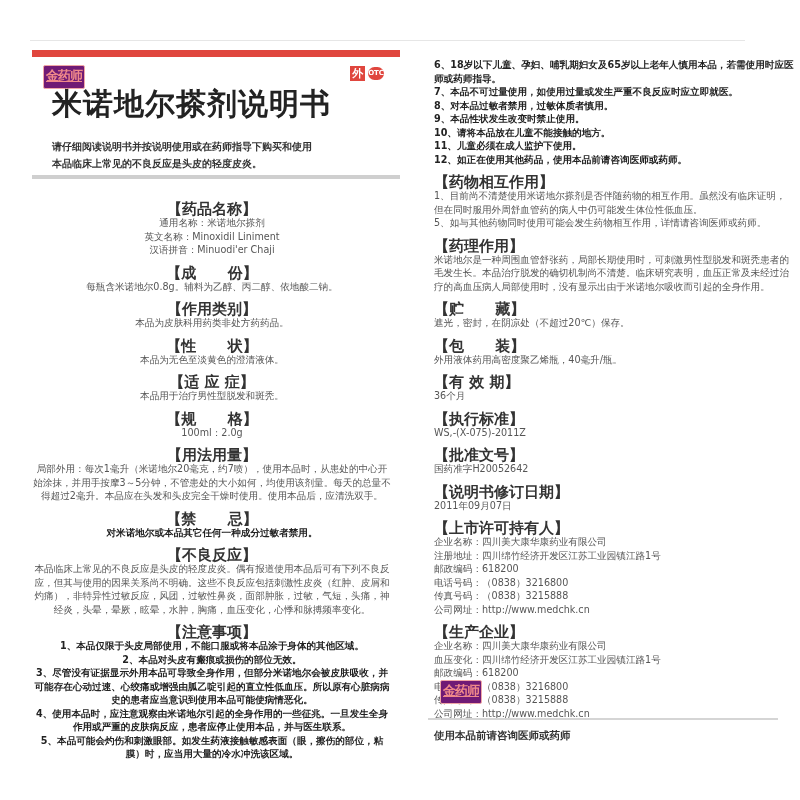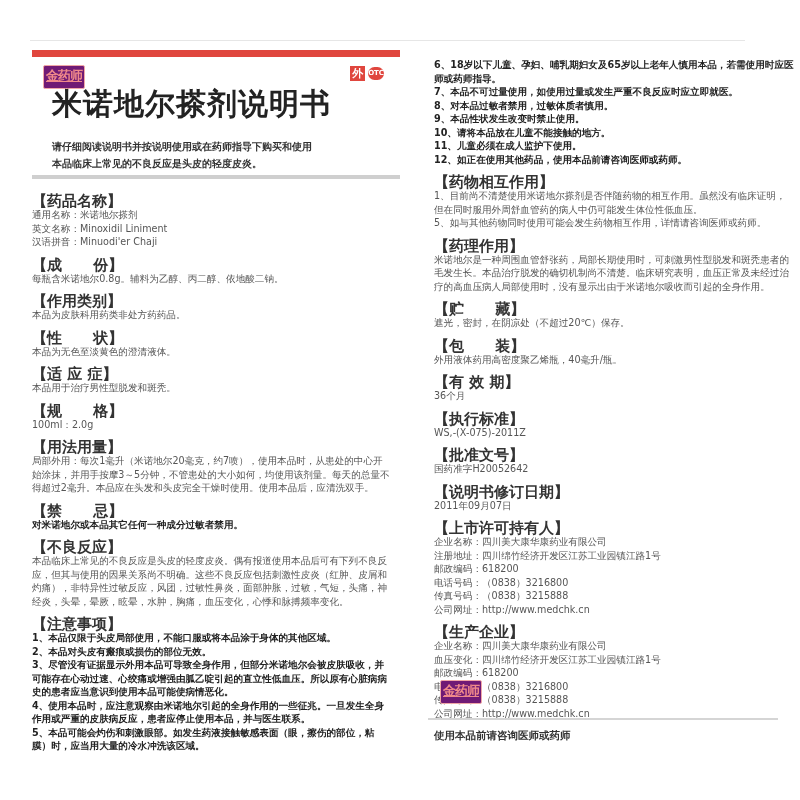--- a/index.html
+++ b/index.html
@@ -18,21 +18,21 @@
     font-size:13px; font-weight:bold; line-height:20px; text-align:center;
     background:#701a75; letter-spacing:-1px;text-decoration:underline;
   }
   .logo-bottom { position:absolute; left:12px; top:630px; }
   .badges { position:absolute; right:16px; top:16px; display:flex; align-items:center; gap:3px; }
   .wai { background:#e0463e; color:#fff; font-size:11px; font-weight:bold; padding:1px 2px; line-height:13px; }
   .otc { background:#e0463e; color:#fff; font-size:7px; font-weight:bold; border-radius:7px; padding:2px 0; line-height:9px; }
   .title { position:absolute; left:20px; top:34px; font-size:30px; font-weight:bold; color:#222; letter-spacing:1px; white-space:nowrap; }
   .warn { position:absolute; left:20px; top:88px; font-size:10px; line-height:17px; font-weight:bold; color:#333; width:340px; }
   .gray-divider { position:absolute; left:0; top:125px; width:368px; height:4px; background:#cfcfcf; }
-  .body-left { position:absolute; left:0; top:144px; width:360px; }
+  .body-left { position:absolute; left:0; top:152px; width:360px;text-align:center; }
   .section { margin-bottom:9px; }
   .sec-h { font-size:15px; font-weight:bold; color:#333; line-height:14px; white-space:pre; }
   .sec-t { font-size:9.6px; color:#555; line-height:13.5px; }
   .sec-t.dark { color:#222; font-weight:bold; }
   .row { white-space:nowrap; }
   .body-right { position:absolute; left:6px; top:8px; width:360px; }
   .bottom-line { position:absolute; left:0; top:668px; width:350px; height:2px; background:#d5d5d5; }
   .final-note { font-size:10.5px; font-weight:bold; color:#333; margin-top:4px; }
 </style>
 </head>

